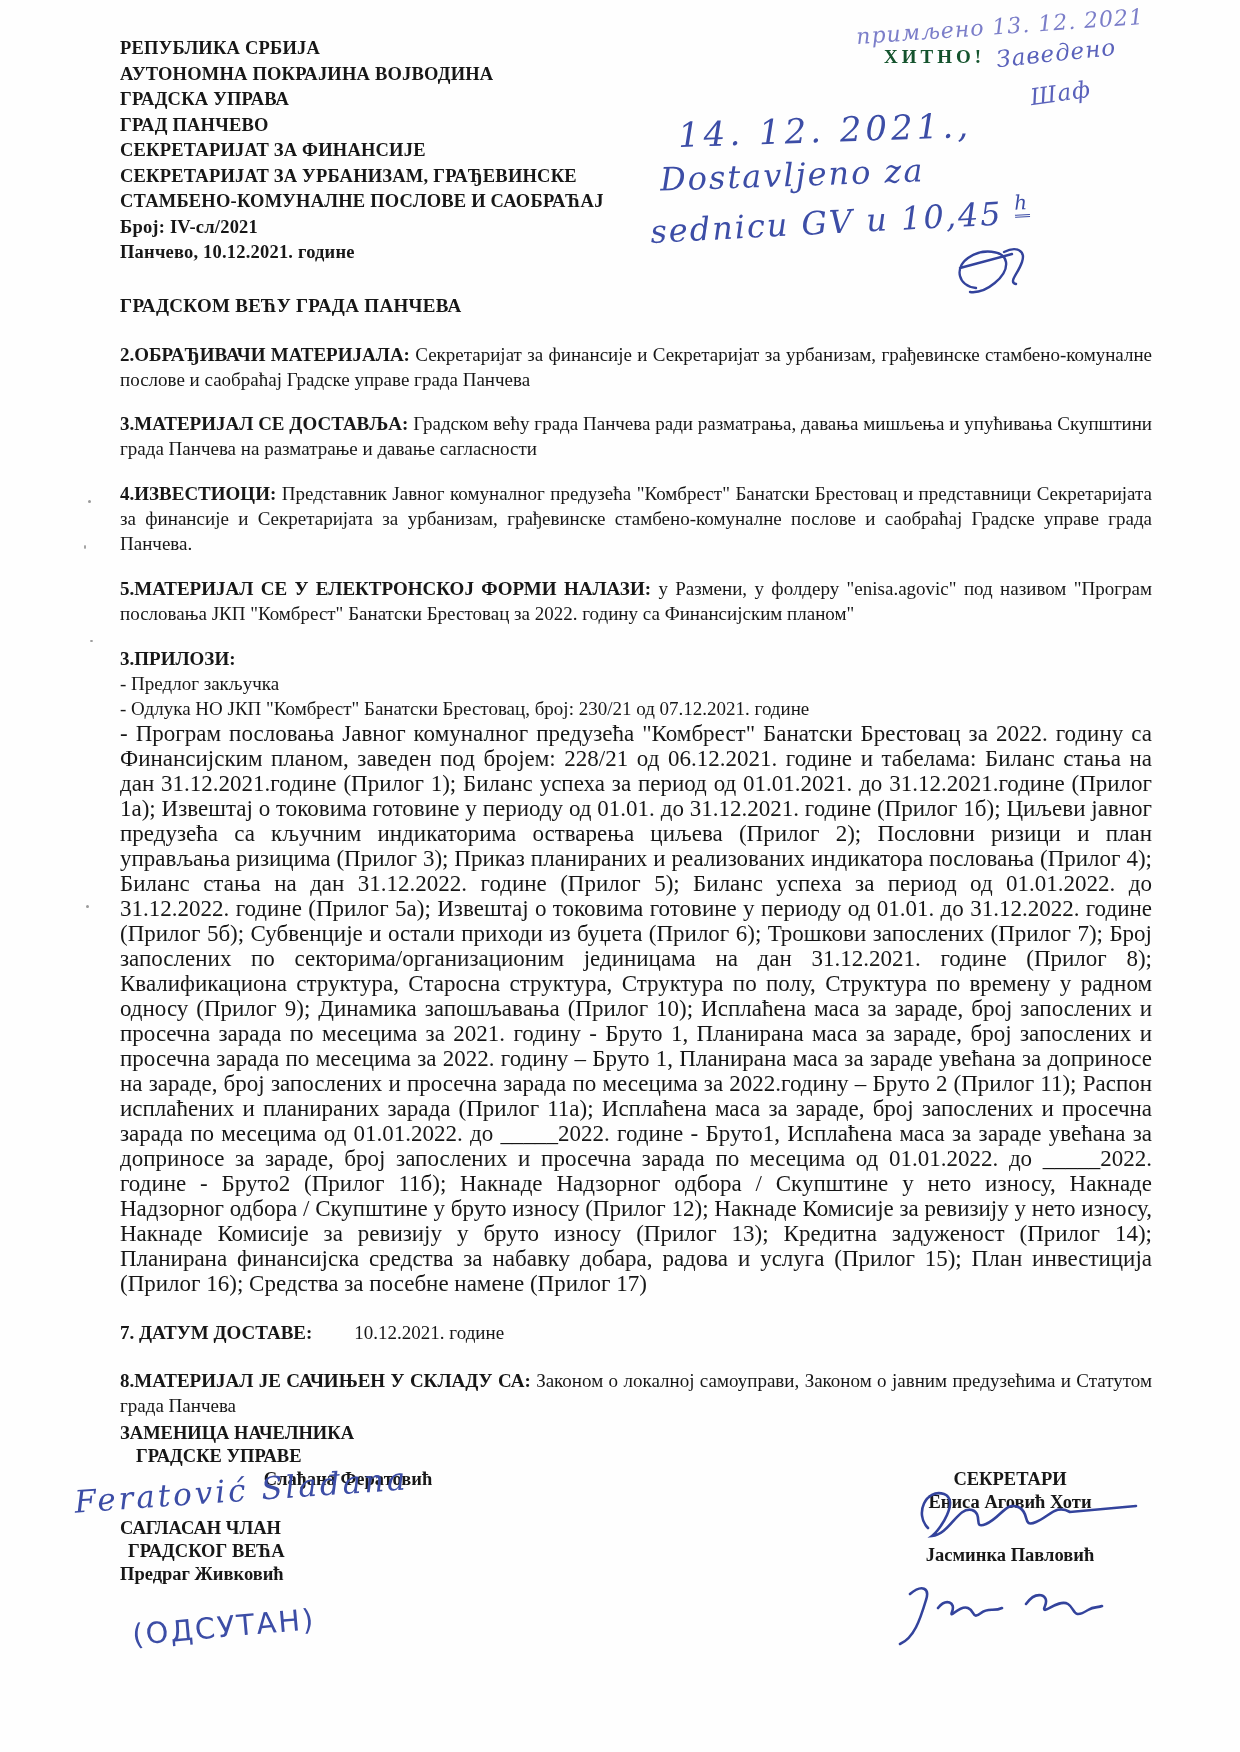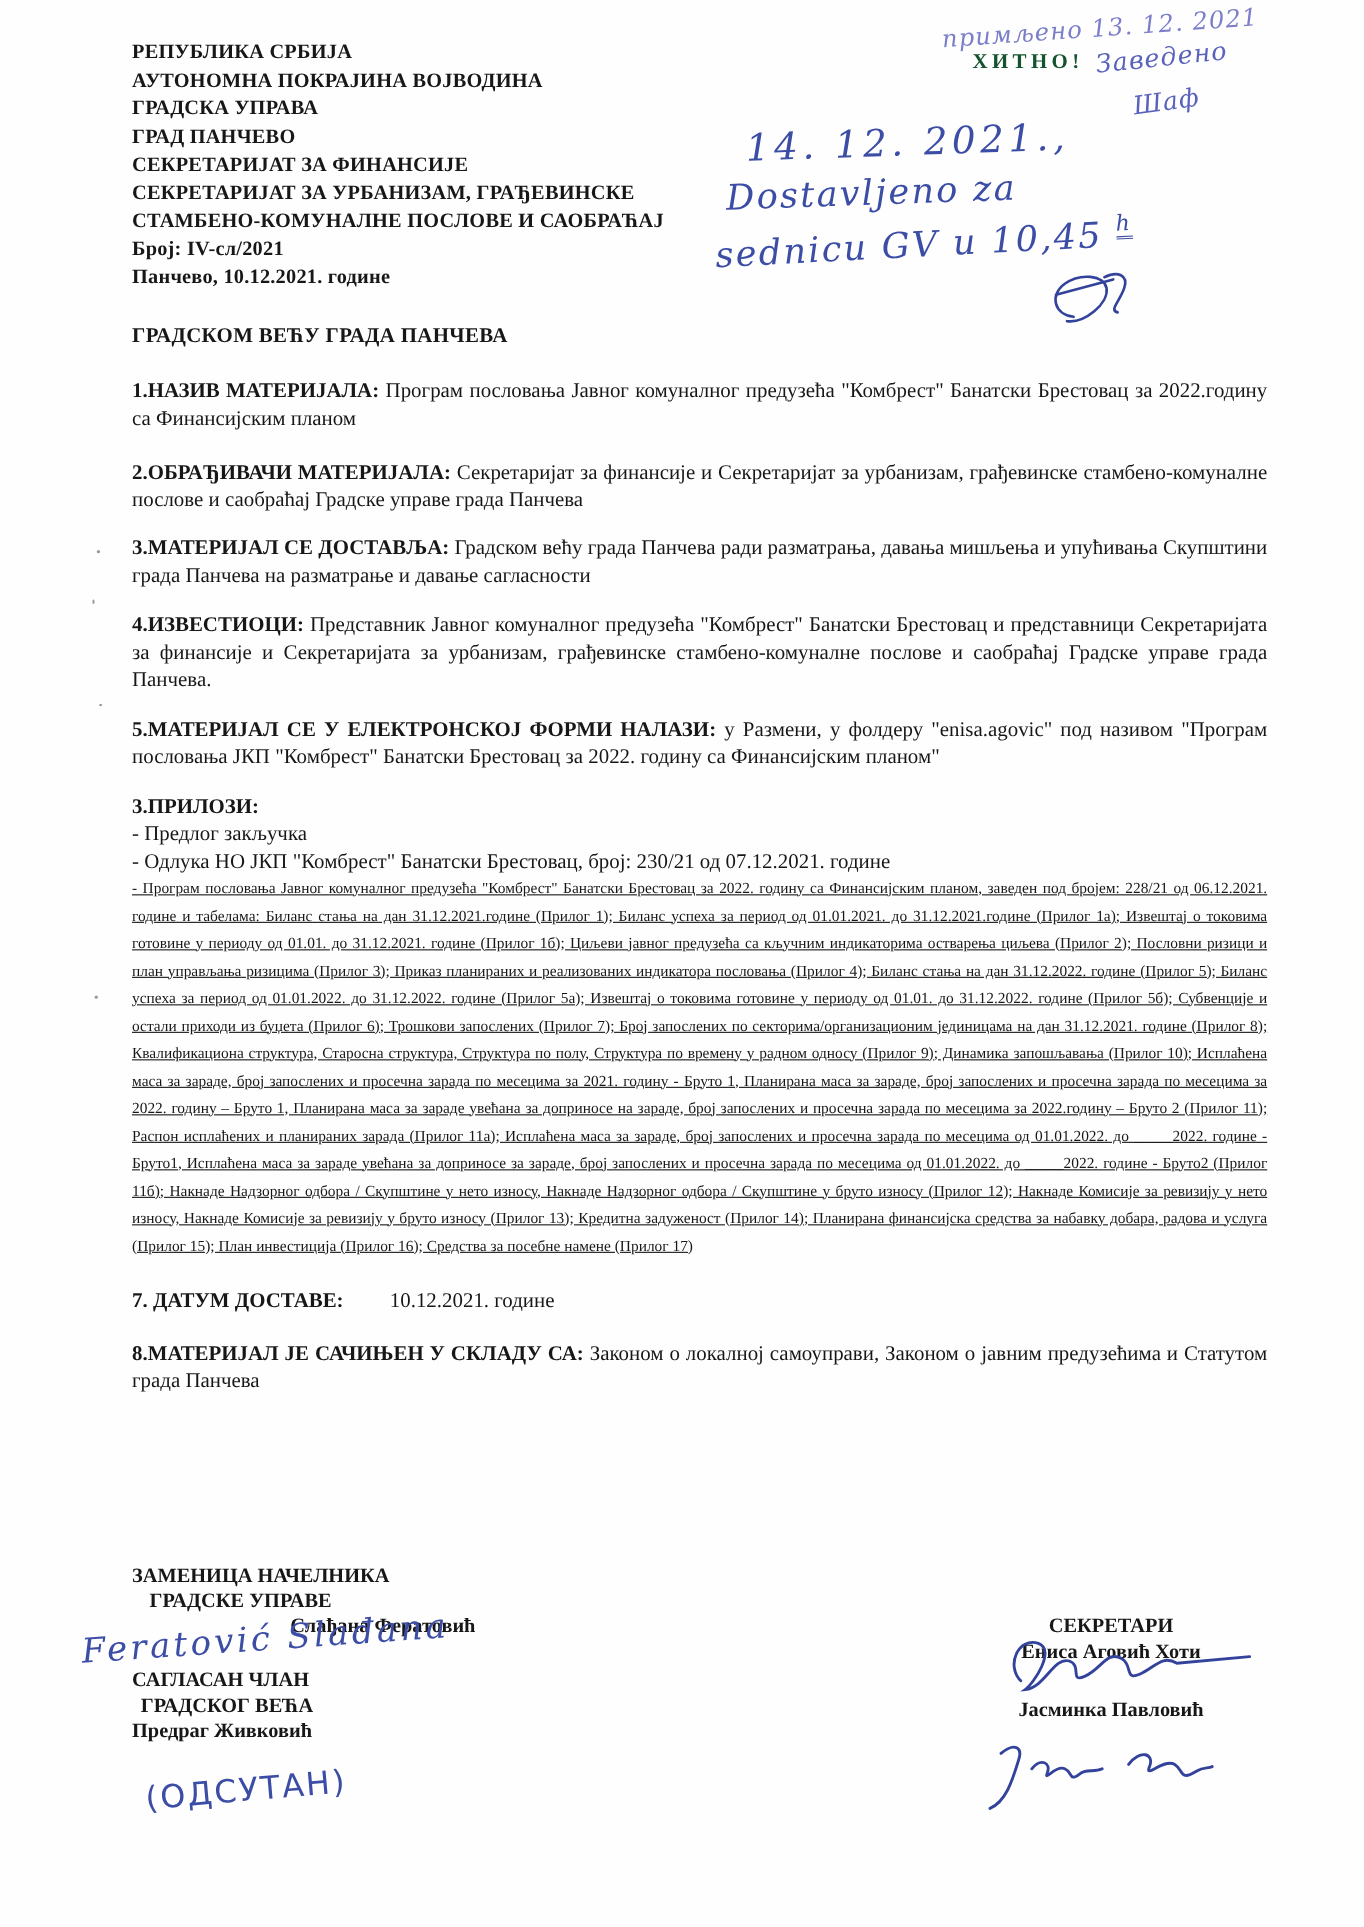--- a/index.html
+++ b/index.html
@@ -16,21 +16,21 @@
   .addressee{font-weight:bold;font-size:19px;line-height:25px;margin-top:27px;letter-spacing:.3px;}
   .para{font-size:19px;line-height:25px;text-align:justify;margin:0;}
   .lbl{font-weight:bold;}
   .sec1{margin-top:25px;}
   .sec2{margin-top:24px;}
   .sec3{margin-top:19px;}
   .sec4{margin-top:20px;}
   .sec5{margin-top:20px;}
   .att-label{font-weight:bold;font-size:19px;line-height:25px;margin-top:20px;}
   .att-item{font-size:19px;line-height:25px;}
-  .att-long{font-size:14px;line-height:25px;text-align:justify;text-decoration:underline;}
+  .att-long{font-size:23px;line-height:25px;text-align:justify;}
   .sec7{margin-top:24px;font-size:19px;line-height:25px;}
   .sec7 .val{margin-left:42px;}
   .sec8{margin-top:23px;}
   .bottom{margin-top:auto;position:relative;height:278px;margin-bottom:26px;}
   .sig-left{position:absolute;left:0;top:0;width:430px;}
   .sig-line{font-weight:bold;font-size:18.5px;line-height:23px;}
   .ind1{padding-left:16px;} .ind2{padding-left:26px;text-align:center;} .ind3{padding-left:8px;}
   .sig-left .grp2{margin-top:26px;}
   .sig-right{position:absolute;left:760px;top:18px;width:260px;text-align:center;margin-top:28px;}
   .sig-right .gap{height:30px;}
@@ -70,21 +70,20 @@
       <div class="hdr-line">ГРАД ПАНЧЕВО</div>
       <div class="hdr-line">СЕКРЕТАРИЈАТ ЗА ФИНАНСИЈЕ</div>
       <div class="hdr-line">СЕКРЕТАРИЈАТ ЗА УРБАНИЗАМ, ГРАЂЕВИНСКЕ</div>
       <div class="hdr-line">СТАМБЕНО-КОМУНАЛНЕ ПОСЛОВЕ И САОБРАЋАЈ</div>
       <div class="hdr-line">Број: IV-сл/2021</div>
       <div class="hdr-line">Панчево, 10.12.2021. године</div>
     </div>
 
     <div class="addressee">ГРАДСКОМ ВЕЋУ ГРАДА ПАНЧЕВА</div>
 
-    <p class="para sec1"><span class="lbl">1.НАЗИВ МАТЕРИЈАЛА:</span> <span>Програм пословања Јавног комуналног предузећа "Комбрест" Банатски Брестовац за 2022.годину са Финансијским планом</span></p>
 
     <p class="para sec2"><span class="lbl">2.ОБРАЂИВАЧИ МАТЕРИЈАЛА:</span> <span>Секретаријат за финансије и Секретаријат за урбанизам, грађевинске стамбено-комуналне послове и саобраћај Градске управе града Панчева</span></p>
 
     <p class="para sec3"><span class="lbl">3.МАТЕРИЈАЛ СЕ ДОСТАВЉА:</span> <span>Градском већу града Панчева ради разматрања, давања мишљења и упућивања Скупштини града Панчева на разматрање и давање сагласности</span></p>
 
     <p class="para sec4"><span class="lbl">4.ИЗВЕСТИОЦИ:</span> <span>Представник Јавног комуналног предузећа "Комбрест" Банатски Брестовац и представници Секретаријата за финансије и Секретаријата за урбанизам, грађевинске стамбено-комуналне послове и саобраћај Градске управе града Панчева.</span></p>
 
     <p class="para sec5"><span class="lbl">5.МАТЕРИЈАЛ СЕ У ЕЛЕКТРОНСКОЈ ФОРМИ НАЛАЗИ:</span> <span>у Размени, у фолдеру "enisa.agovic" под називом "Програм пословања ЈКП "Комбрест" Банатски Брестовац за 2022. годину са Финансијским планом"</span></p>
 
     <div class="att-label">3.ПРИЛОЗИ:</div>

